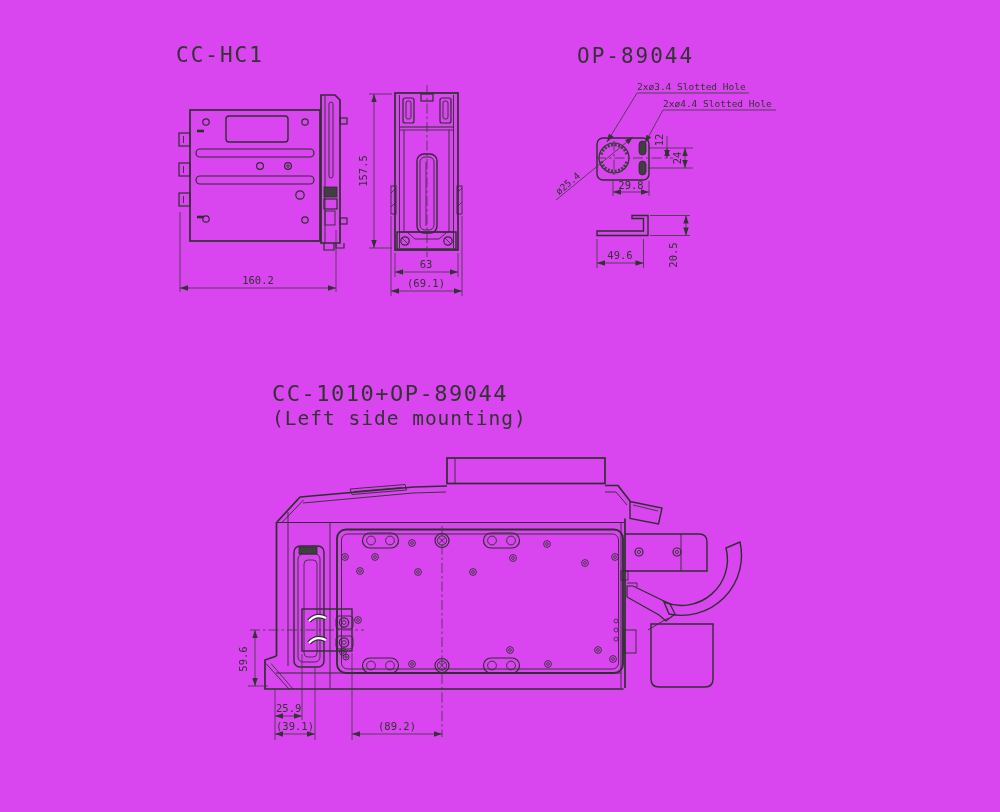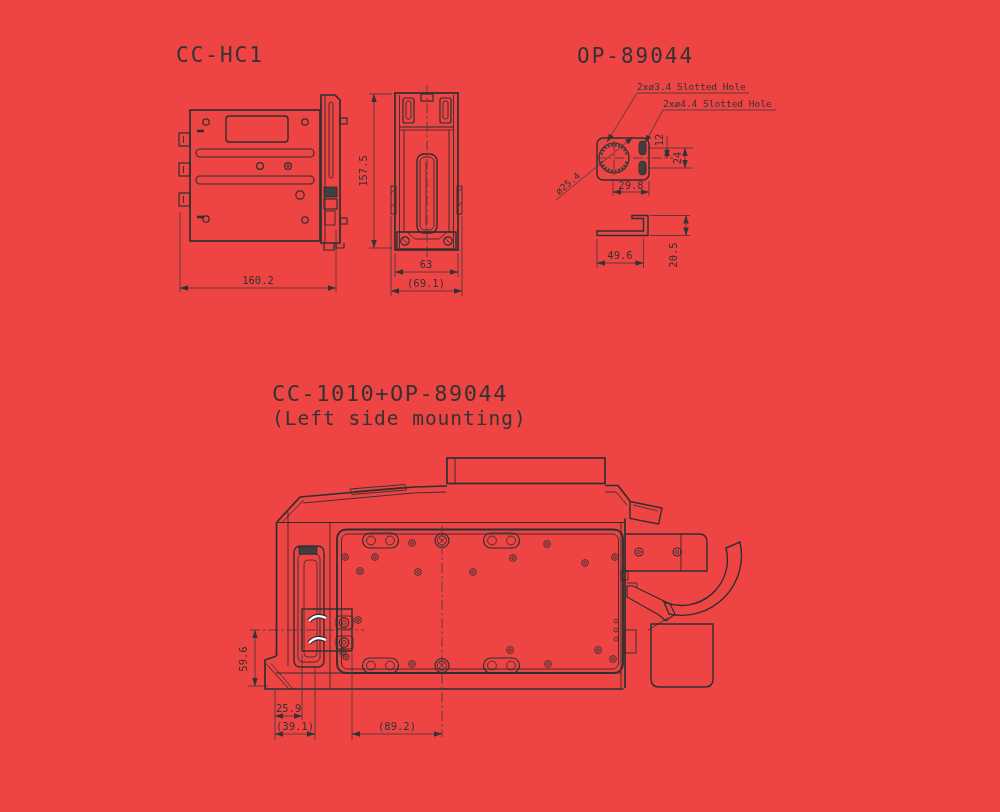--- a/index.html
+++ b/index.html
@@ -1,16 +1,16 @@
 <!DOCTYPE html>
 <html><head>
 <meta charset="utf-8">
 <style>
   html,body{margin:0;padding:0;background:#ffffff;}
-  .page{position:relative;width:1000px;height:812px;background:#ef4444;overflow:hidden;
+  .page{position:relative;width:1000px;height:812px;background:#d946ef;overflow:hidden;
         font-family:"DejaVu Sans Mono",monospace;}
   svg{position:absolute;left:0;top:0;}
   .ln{stroke:#2f2f2f;fill:none;stroke-linecap:butt;stroke-linejoin:miter;}
   .s17{stroke-width:1.7px;} .s14{stroke-width:1.4px;} .s12{stroke-width:1.2px;}
   .s09{stroke-width:0.9px;} .s08{stroke-width:0.8px;}
   .cl{stroke:#3a3a3a;stroke-width:.8px;fill:none;stroke-dasharray:10 3 2.5 3;}
   .dim{stroke:#3a3a3a;stroke-width:.8px;fill:none;}
   .fillda{fill:#3f3f3f;stroke:#2f2f2f;stroke-width:.8px;}
   .hatch{stroke:#404040;stroke-width:3.4px;fill:none;stroke-dasharray:2.2 1.4;}
   text{fill:#333;}

